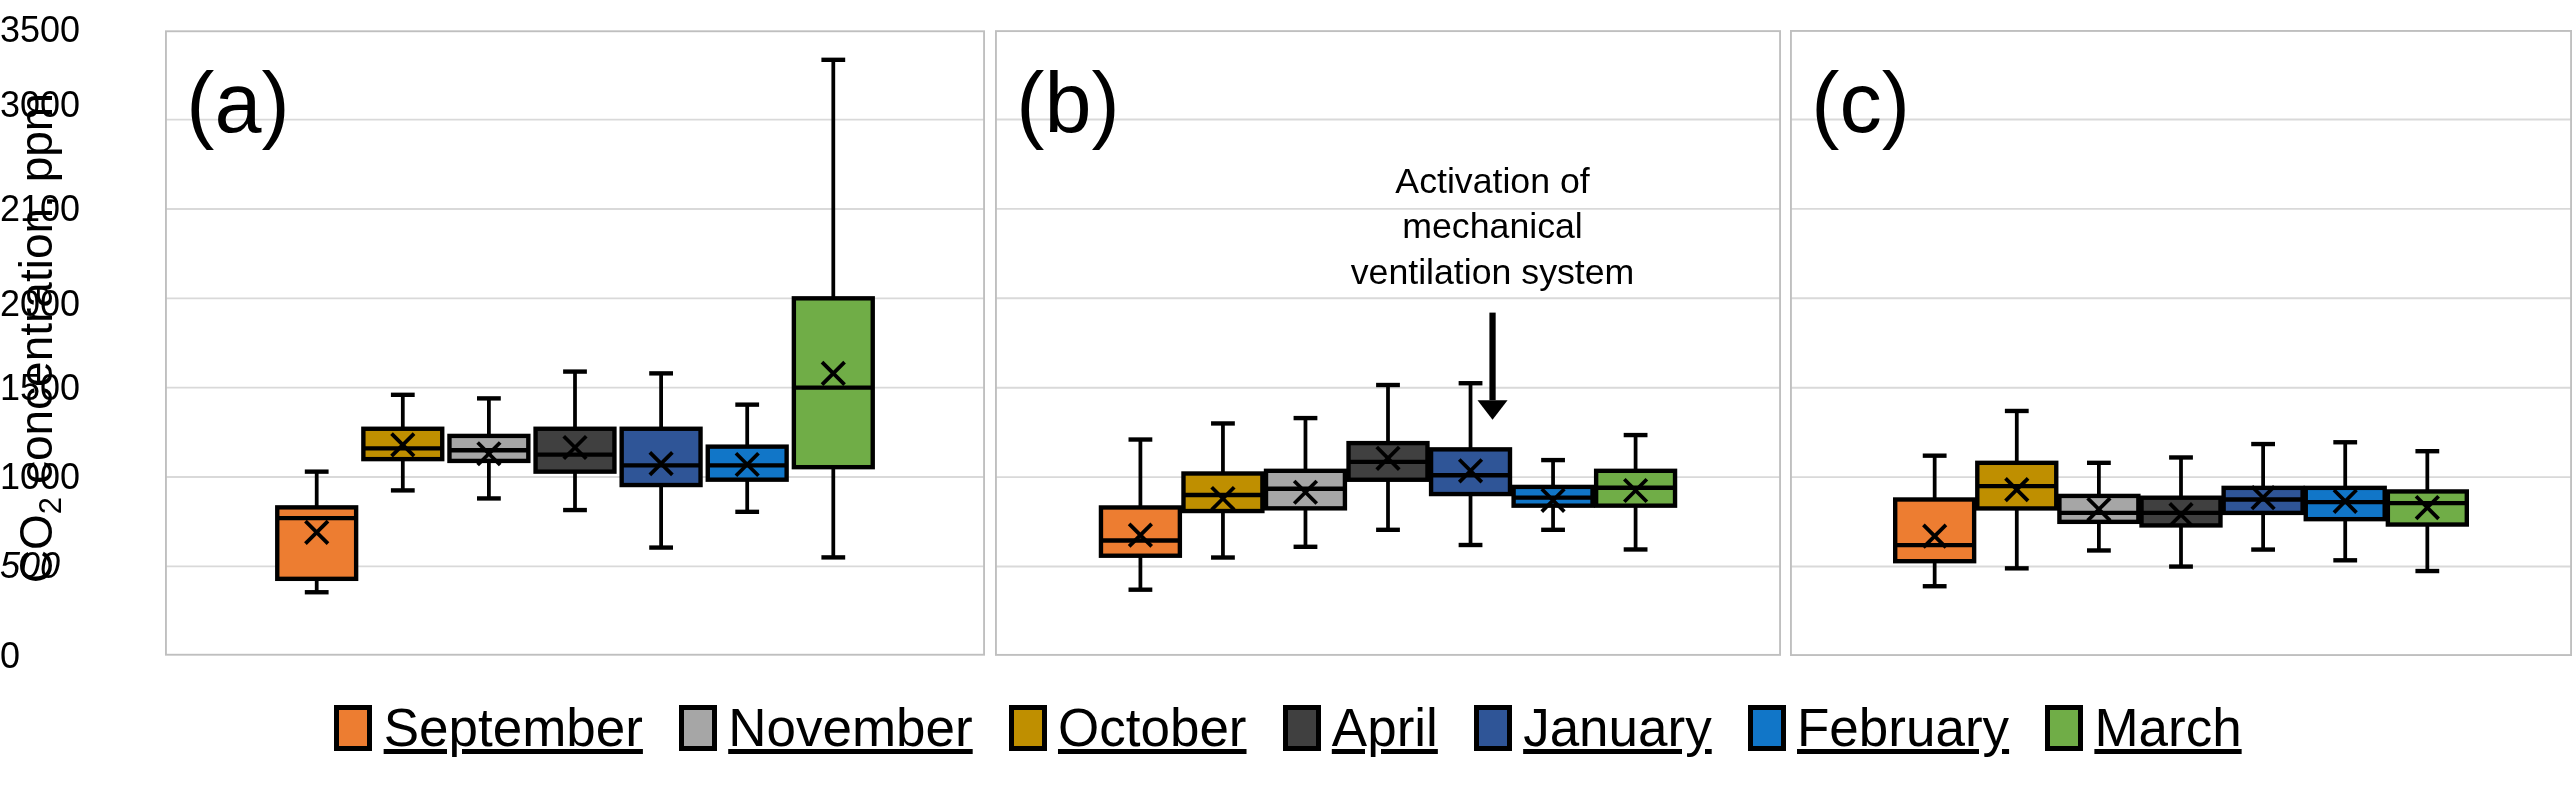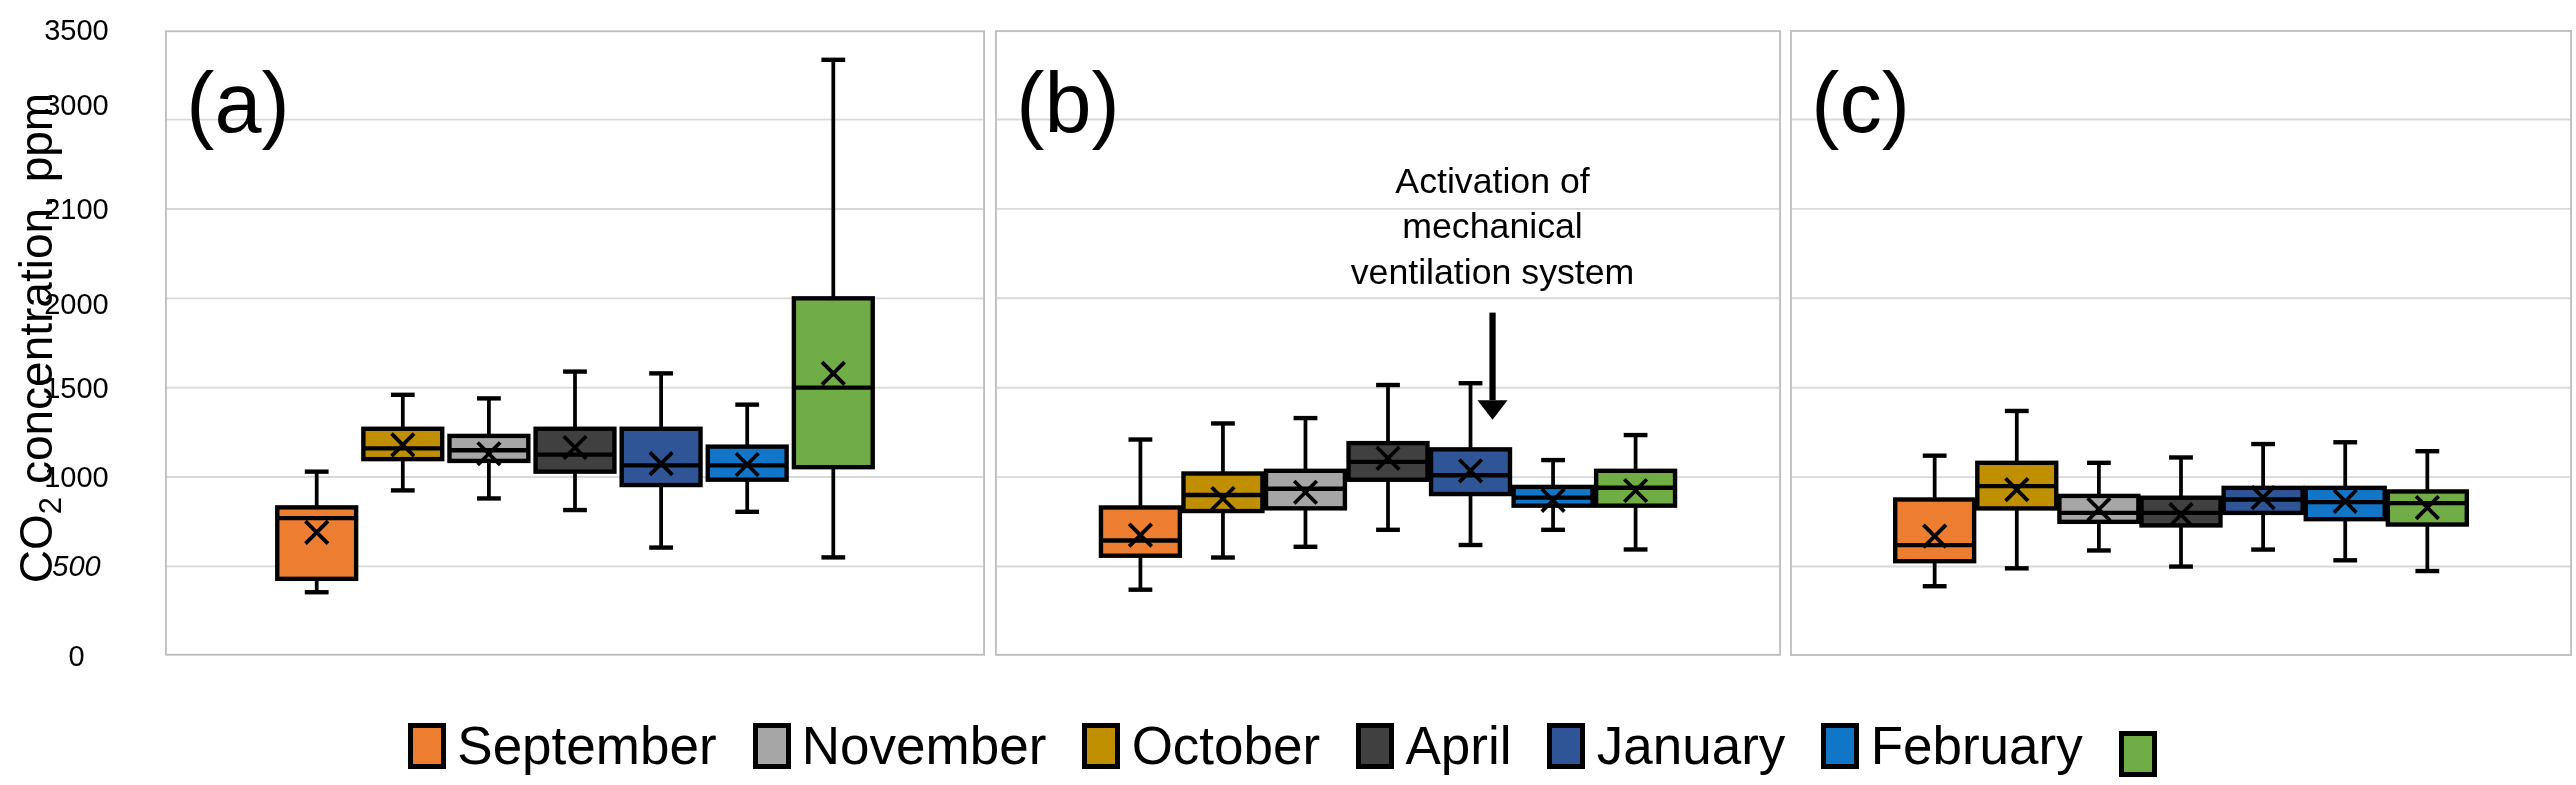--- a/index.html
+++ b/index.html
@@ -21,33 +21,34 @@
     letter-spacing:0px;
   }
   .y-axis-title .sub{
     font-size:31px;
     vertical-align:-8.8px;
   }
   .tick-label{
     position:absolute;
     left:0;
     width:153px;
-    text-align:center;
-    font-size:29px;
+    text-align:left;
+    font-size:36px;
     line-height:50px;
   }
   .panel-svg{position:absolute;}
   .legend{
     position:absolute;
     left:0; right:0;
     top:696px;
     height:81px;
     display:flex;
     justify-content:center;
-    align-items:flex-end;
+    align-items:flex-start;
+    text-decoration:underline;
   }
   .legend-item{
     display:flex;
     align-items:center;
     margin:0 18px;
   }
   .legend-swatch{
     display:inline-block;
     box-sizing:border-box;
     width:38px;
@@ -332,17 +333,18 @@
       <div class="legend-item">
         <span class="legend-swatch" style="background: rgb(47, 85, 151);"></span>
         <span class="legend-label">January</span>
       </div>
       <div class="legend-item">
         <span class="legend-swatch" style="background: rgb(17, 118, 200);"></span>
         <span class="legend-label">February</span>
       </div>
       <div class="legend-item">
         <span class="legend-swatch" style="background: rgb(112, 173, 71);"></span>
+        <span class="legend-label">March</span>
       </div>
     </div>
 
 </div>
 
 
 </body></html>

